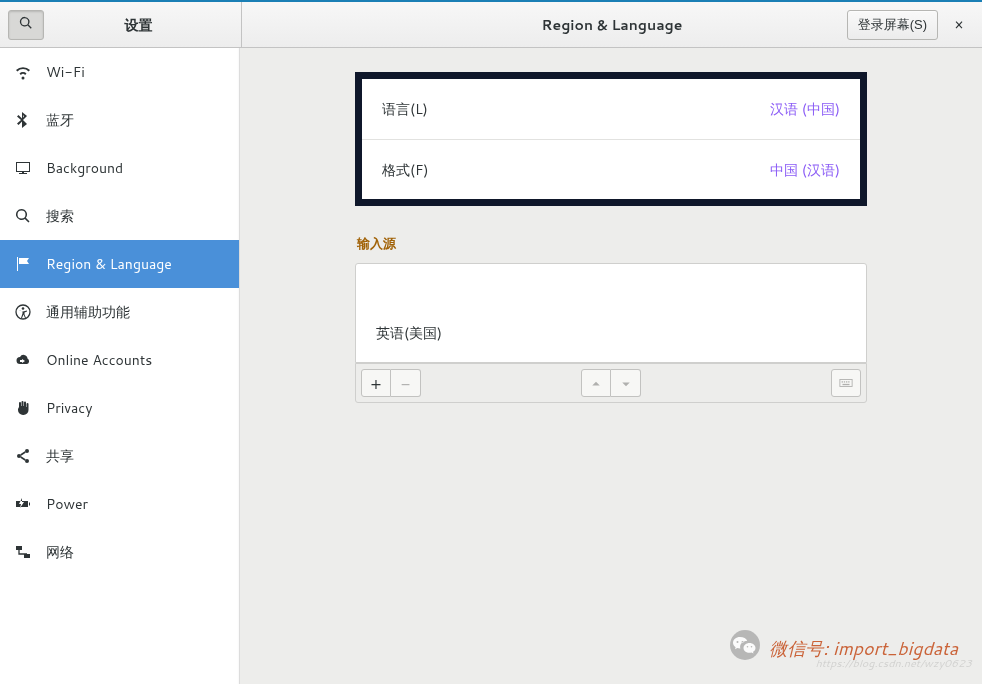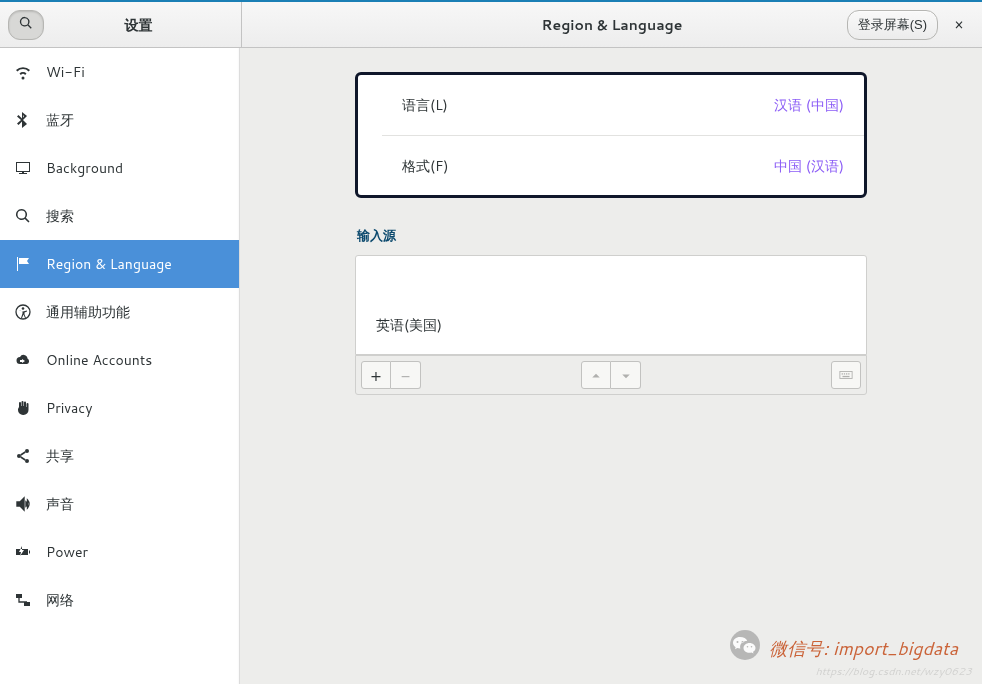--- a/index.html
+++ b/index.html
@@ -3,64 +3,64 @@
   <meta charset="utf-8">
   <style>
     * { box-sizing: border-box; margin: 0; padding: 0; }
     body { font-family: "Cantarell", "Helvetica Neue", Arial, sans-serif; font-size: 14px; color: #2e3436; background: #fff; width: 982px; height: 684px; overflow: hidden; position: relative; }
     
     .window { display: flex; flex-direction: column; height: 100%; border-top: 2px solid #1a7fb5; }
     
     .titlebar { display: flex; height: 46px; background: linear-gradient(#f7f7f7, #ededed); border-bottom: 1px solid #c3c3c3; }
     .titlebar-left { width: 242px; display: flex; align-items: center; padding: 0 8px; border-right: 1px solid #c3c3c3; }
     .titlebar-right { flex: 1; display: flex; align-items: center; padding: 0 8px; position: relative; }
-    .tb-btn { height: 30px; min-width: 30px; padding: 0 10px; background: linear-gradient(#f9f9f9, #ececec); border: 1px solid #b6b6b3; border-radius: 12px; display: inline-flex; align-items: center; justify-content: center; cursor: pointer; font-size: 13px; color: #2e3436; box-shadow: inset 0 1px 0 rgba(255,255,255,.5); }
+    .tb-btn { height: 30px; min-width: 30px; padding: 0 10px; background: linear-gradient(#f9f9f9, #ececec); border: 1px solid #b6b6b3; border-radius: 3px; display: inline-flex; align-items: center; justify-content: center; cursor: pointer; font-size: 13px; color: #2e3436; box-shadow: inset 0 1px 0 rgba(255,255,255,.5); }
     .tb-btn:active, .tb-btn.pressed { background: #d8d8d6; box-shadow: inset 0 1px 2px rgba(0,0,0,.15); }
     .tb-title { position: absolute; left: 50%; transform: translateX(-50%); font-weight: bold; font-size: 14px; color: #2e3436; }
     .tb-sidebar-title { flex: 1; text-align: center; font-weight: bold; font-size: 14px; }
     .tb-right-group { margin-left: auto; display: flex; gap: 6px; align-items: center; }
     .close-btn { width: 30px; height: 30px; display: flex; align-items: center; justify-content: center; cursor: pointer; border-radius: 3px; font-size: 15px; }
     
     .content { display: flex; flex: 1; overflow: hidden; }
     
     .sidebar { width: 240px; background: #fff; border-right: 1px solid #dcdcdc; overflow-y: auto; box-shadow: inset -2px 0 2px -2px rgba(0,0,0,.08); }
     .sidebar-item { display: flex; align-items: center; height: 48px; padding: 0 14px; cursor: pointer; gap: 14px; }
     .sidebar-item.active { background: #4a90d9; color: #fff; }
     .sidebar-item .icon { width: 18px; height: 18px; display: flex; align-items: center; justify-content: center; flex-shrink: 0; }
     .sidebar-item .label { font-size: 14px; }
     
     .main { flex: 1; background: #ededeb; padding: 24px 0 0 0; overflow-y: auto; }
     .main-inner { width: 512px; margin: 0 auto; }
     
-    .list-box { background: #fff; border: 3px solid #0f172a; border-radius: 6px; padding-left: 24px; }
+    .list-box { background: #fff; border: 7px solid #0f172a; border-radius: 0; }
     .list-row { display: flex; align-items: center; height: 60px; padding: 0 20px; cursor: pointer; }
     .list-row + .list-row { border-top: 1px solid #e2e2e0; }
     .list-row .row-label { font-size: 14px; }
     .list-row .row-value { margin-left: auto; font-size: 14px; color: #8b5cf6; }
     
-    .section-heading { font-weight: bold; font-size: 13px; color: #0c4a6e; margin: 28px 0 10px 2px; }
+    .section-heading { font-weight: bold; font-size: 13px; color: #a16207; margin: 28px 0 10px 2px; }
     
     .input-sources-box { background: #fff; border: 1px solid #cfcfcd; border-radius: 3px 3px 0 0; }
     .input-source-row { height: 58px; display: flex; align-items: center; padding: 0 20px; font-size: 14px; cursor: pointer; margin-top: 40px; }
     
     .toolbar { display: flex; align-items: center; background: #ededeb; border: 1px solid #cfcfcd; border-top: 1px solid #cfcfcd; border-radius: 0 0 3px 3px; padding: 5px; gap: 0; }
     .tool-btn { width: 30px; height: 28px; display: flex; align-items: center; justify-content: center; cursor: pointer; font-size: 16px; background: #f7f7f5; border: 1px solid #c2c2c0; }
     .tool-btn.first { border-radius: 3px 0 0 3px; }
     .tool-btn.last { border-radius: 0 3px 3px 0; border-left: none; }
     .tool-btn.solo { border-radius: 3px; }
     .tool-btn.disabled { color: #b0b0ae; cursor: default; }
     .tool-group { display: flex; }
     .tool-spacer { flex: 1; }
     .tool-center { position: absolute; left: 50%; transform: translateX(-50%); display: flex; }
     .toolbar-rel { position: relative; }
     
     .watermark { position: absolute; right: 24px; bottom: 18px; display: flex; align-items: center; gap: 8px; color: #888; opacity: .8; pointer-events: none; }
     .watermark svg { width: 32px; height: 32px; }
     .watermark .wm-text { font-size: 18px; font-style: italic; color: #c2410c; }
-    .watermark-url { position: absolute; right: 10px; bottom: 5px; font-size: 11px; color: rgba(0,0,0,.12); font-style: italic; pointer-events: none; }
+    .watermark-url { position: absolute; right: 10px; bottom: 13px; font-size: 11px; color: rgba(0,0,0,.12); font-style: italic; pointer-events: none; }
     
     svg { fill: currentColor; }
   </style>
 </head>
 <body>
 
 <div class="window">
   <div class="titlebar">
     <div class="titlebar-left">
       <button class="tb-btn pressed">
@@ -154,29 +154,20 @@
       <div class="sidebar-item">
         <span class="icon">
             <svg viewBox="0 0 16 16" width="16" height="16">
               <circle cx="12" cy="3" r="2"></circle>
               <circle cx="4" cy="8" r="2"></circle>
               <circle cx="12" cy="13" r="2"></circle>
               <path d="M10.3 4L5.7 7zm0 8L5.7 9z" stroke="currentColor" stroke-width="1.5"></path>
             </svg>
           </span>
         <span class="label">共享</span>
-      </div>
-      <div class="sidebar-item">
-        <span class="icon">
-            <svg viewBox="0 0 16 16" width="16" height="16">
-              <path d="M2 6h3l4-4v12l-4-4H2zm9 0a3 3 0 010 4zm1.5-2a6 6 0 010 8z" fill="none" stroke="currentColor" stroke-width="1.4"></path>
-              <path d="M2 6h3l4-4v12l-4-4H2z"></path>
-            </svg>
-          </span>
-        <span class="label">声音</span>
       </div>
       <div class="sidebar-item">
         <span class="icon">
             <svg viewBox="0 0 16 16" width="16" height="16">
               <path d="M1 5h12v6H1zm13 1.5h1v3h-1zM7 2l-3 6h2l-1 4 4-6H7z"></path>
             </svg>
           </span>
         <span class="label">Power</span>
       </div>
       <div class="sidebar-item">

